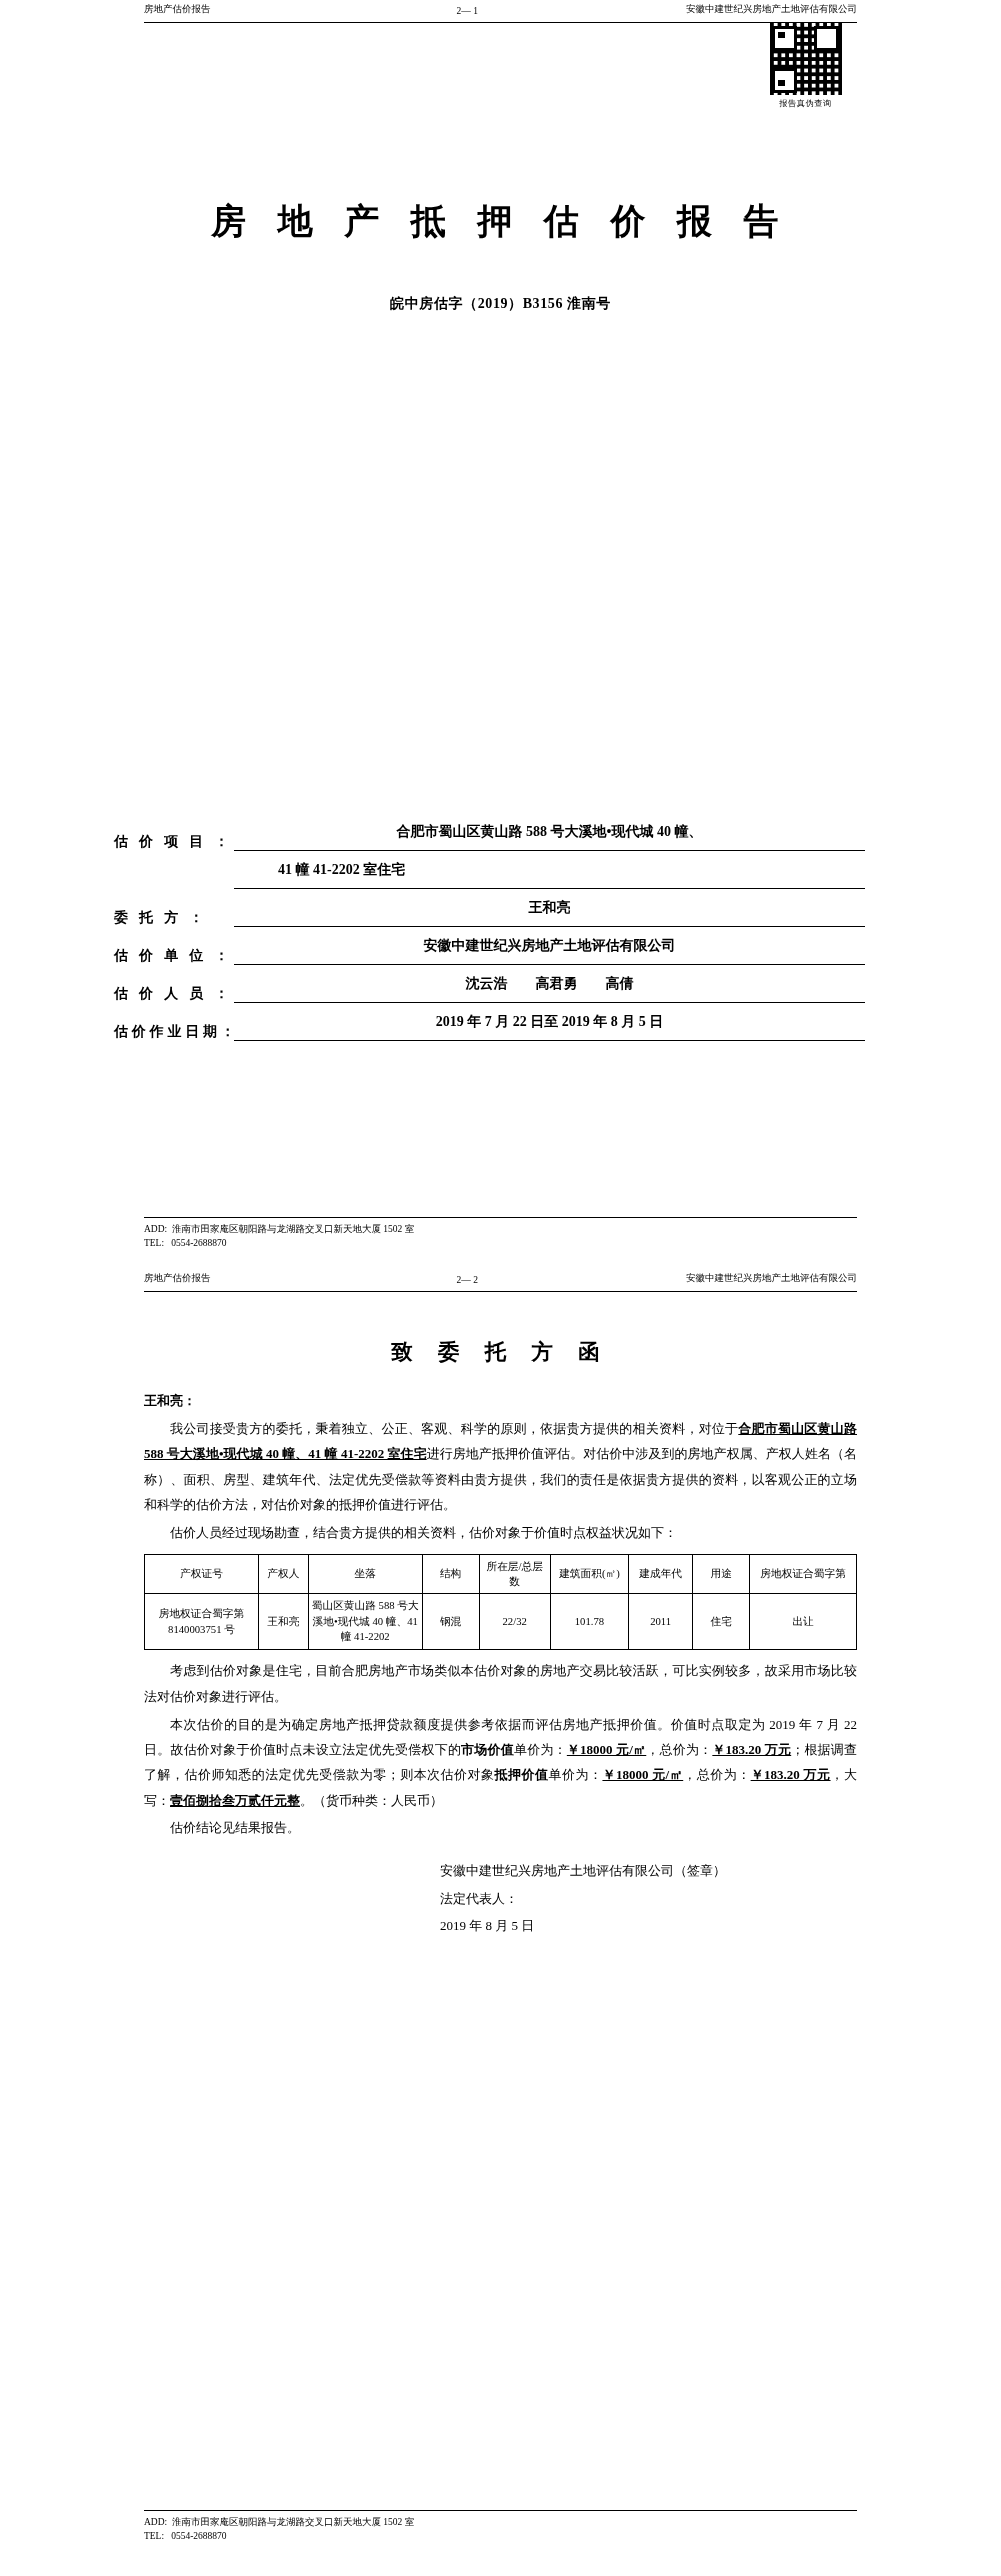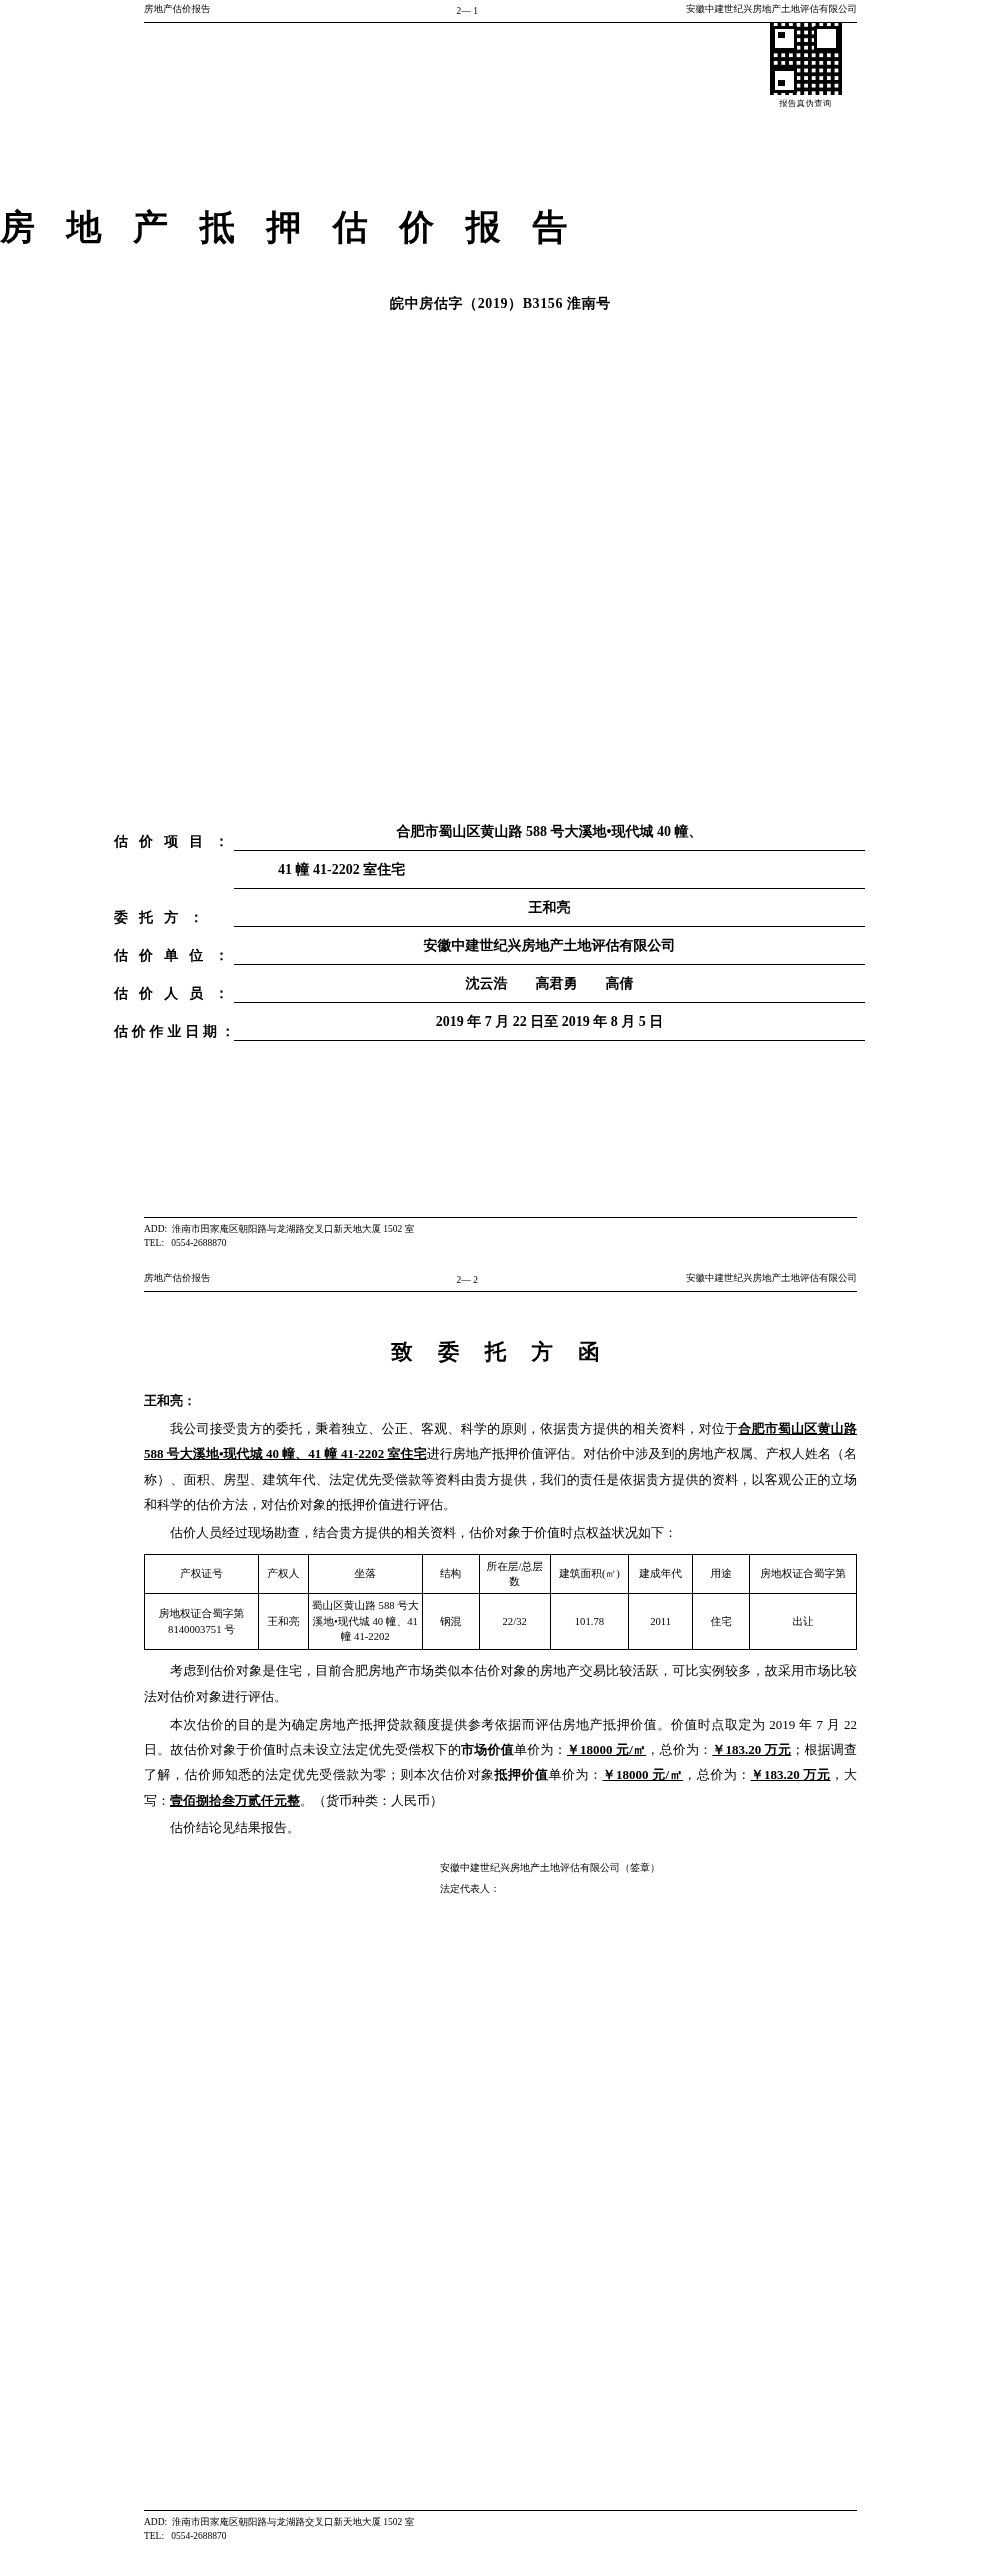--- a/index.html
+++ b/index.html
@@ -81,22 +81,23 @@
   }
   .qr-caption {
     font-size: 8.2px;
     margin-top: 2.5px;
     letter-spacing: 0.6px;
     font-family: "Liberation Serif", serif;
   }
 
   .cover-title {
     position: absolute;
-    top: 204px;
+    top: 198px;
     left: 0; right: 0;
+    text-align: center;
     font-size: 35px;
     font-weight: bold;
     letter-spacing: 11.4px;
     font-family: "Liberation Serif", serif;
   }
   .cover-sub {
     position: absolute;
     top: 295px;
     left: 0; right: 0;
     text-align: center;
@@ -184,21 +185,21 @@
   table.prop th, table.prop td {
     border: 0.9px solid #000;
     text-align: center;
     vertical-align: middle;
     padding: 3.8px 1.9px;
     line-height: 1.45;
   }
   table.prop th { font-weight: normal; }
   .sig-block {
     margin-top: 16.4px;
-    font-size: 10px;
+    font-size: 13px;
     line-height: 2.1;
   }
   .sig-block div { padding-left: 296px; }
 
   .p2-foot {
     position: absolute;
     top: 2510px;
     left: 144px;
     width: 713px;
     font-size: 9.5px;
@@ -332,20 +333,21 @@
 
     <p class="ind">
       <span>本次估价的目的是为确定房地产抵押贷款额度提供参考依据而评估房地产抵押价值。价值时点取定为 2019 年 7 月 22 日。故估价对象于价值时点未设立法定优先受偿权下的</span><span class="b">市场价值</span><span>单价为：</span><span class="bu">￥18000 元/㎡</span><span>，总价为：</span><span class="bu">￥183.20 万元</span><span>；根据调查了解，估价师知悉的法定优先受偿款为零；则本次估价对象</span><span class="b">抵押价值</span><span>单价为：</span><span class="bu">￥18000 元/㎡</span><span>，总价为：</span><span class="bu">￥183.20 万元</span><span>，大写：</span><span class="bu">壹佰捌拾叁万贰仟元整</span><span>。（货币种类：人民币）</span>
     </p>
 
     <p class="ind">估价结论见结果报告。</p>
 
     <div class="sig-block">
       <div>安徽中建世纪兴房地产土地评估有限公司（签章）</div>
       <div>法定代表人：</div>
+      <div>2019 年 8 月 5 日</div>
     </div>
   </div>
 
   <div class="p2-foot">
     <div class="top-rule"></div>
     <div class="ln">ADD:  淮南市田家庵区朝阳路与龙湖路交叉口新天地大厦 1502 室</div>
     <div class="ln" style="padding-top:0">TEL:   0554-2688870</div>
   </div>
 
 </div>

